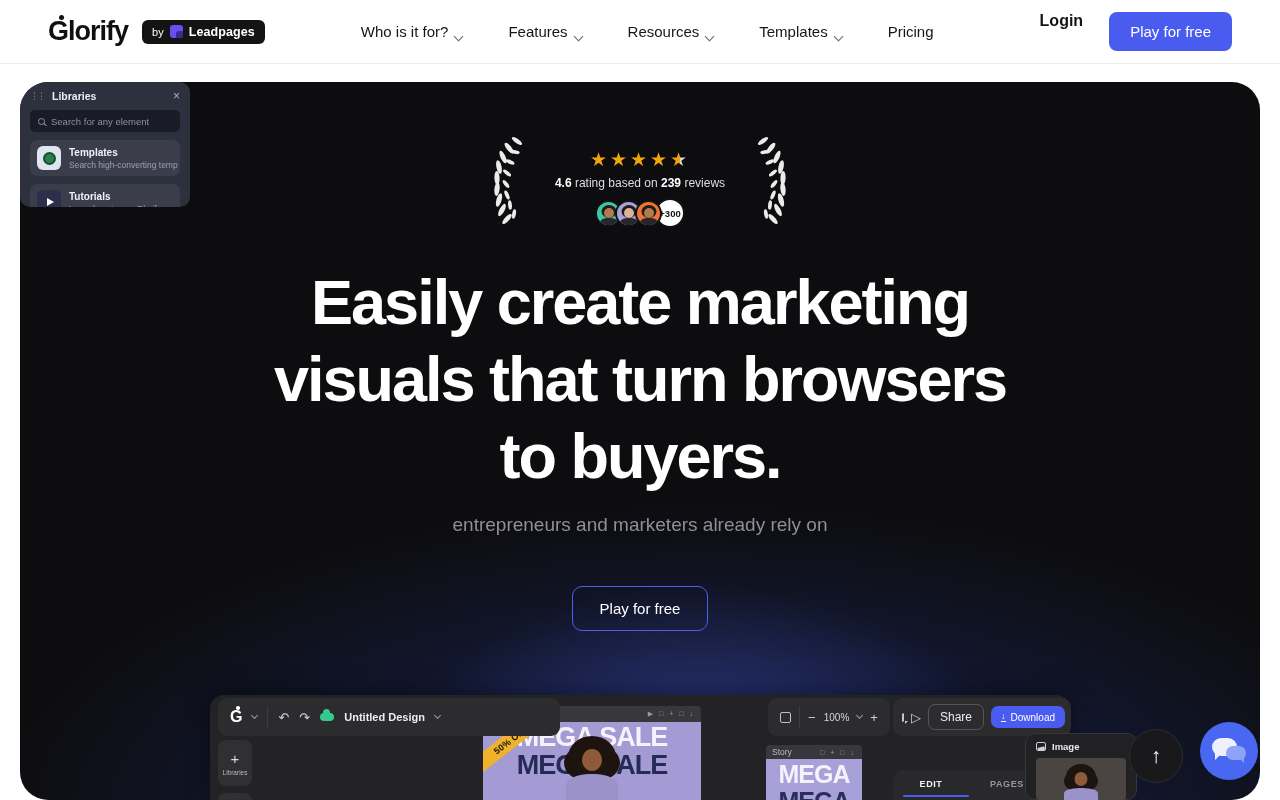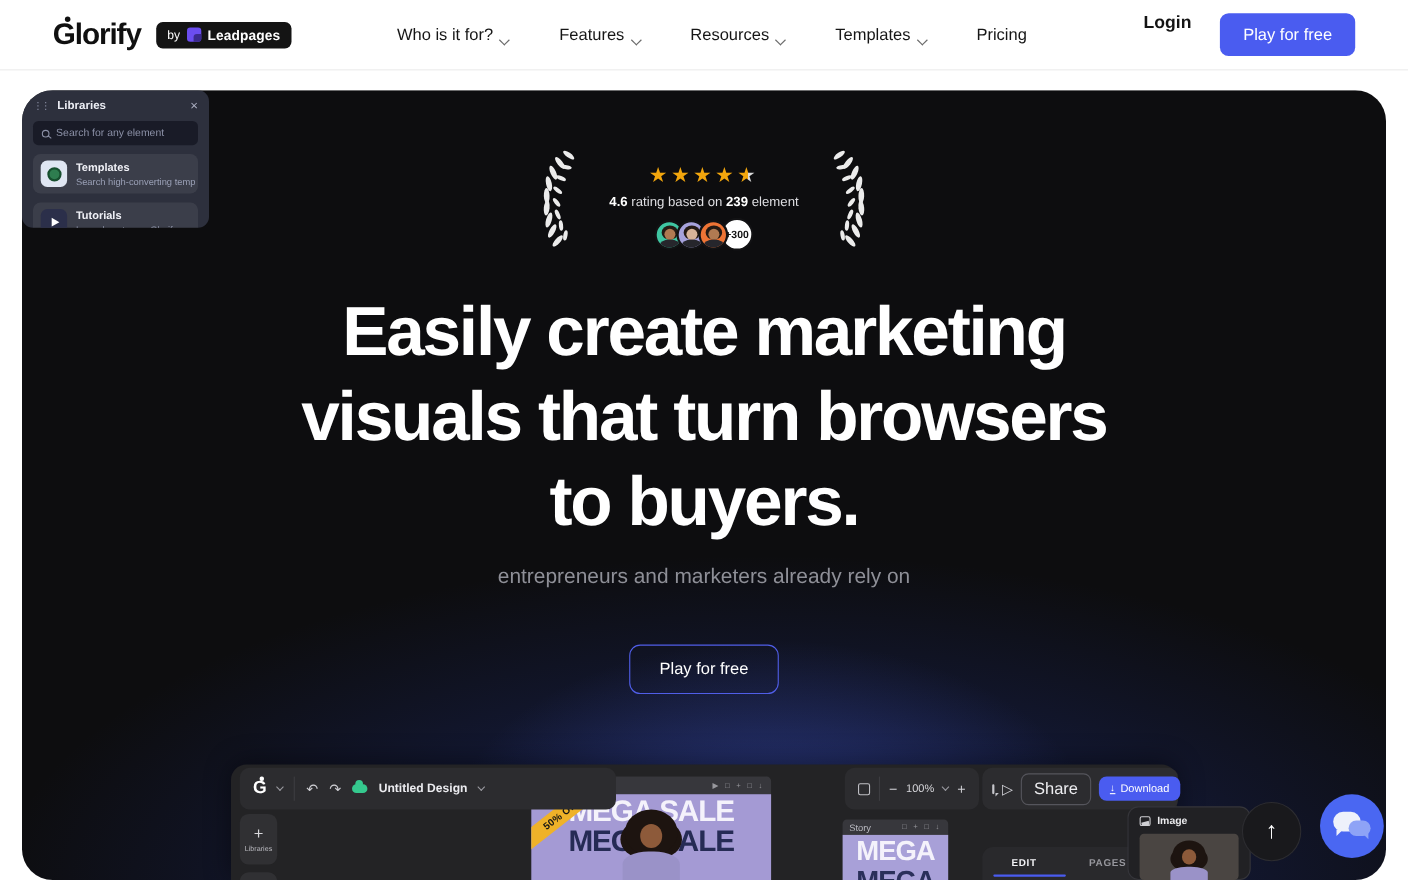--- a/index.html
+++ b/index.html
@@ -106,21 +106,21 @@
   .doc-title { color:#ececf0; font-size:11px; font-weight:600;}
 
   .pill-zoom { left:748px; top:616px; width:122px; padding:0 10px; gap:8px; justify-content:center;}
   .frame-ico { width:11px; height:11px; border:1.3px solid #bfbfc4; border-radius:2px;}
   .zoom-val { color:#d6d6da; font-size:10px;}
 
   .pill-share { left:873px; top:616px; width:178px; padding:0 9px; gap:7px;}
   .bubble-ico { width:11px; height:9px; border:1.2px solid #c6c6cb; border-radius:3px; position:relative;}
   .bubble-ico::after{content:""; position:absolute; left:2px; bottom:-3px; width:0; height:0;
                      border-top:3px solid #c6c6cb; border-right:3px solid transparent;}
-  .share-btn { border:1px solid #55555c; border-radius:7px; color:#ededf0; font-size:15px;
+  .share-btn { border:1px solid #55555c; border-radius:7px; color:#ededf0; font-size:12px;
                padding:5px 11px; background:none; cursor:pointer; font-family:inherit;}
   .dl-btn { background:#4a5cf0; border:none; border-radius:7px; color:#fff; font-size:10px;
             padding:5.5px 10px; display:flex; align-items:center; gap:5px; cursor:pointer; font-family:inherit;}
   .dl-arrow { font-size:9px; border-bottom:1.2px solid #fff; line-height:1; padding-bottom:.5px;}
 
   .tool-strip { position:absolute; left:198px; top:658px; width:34px; z-index:4;}
   .tool-btn { width:34px; background:#303033; border-radius:8px; display:flex; flex-direction:column;
               align-items:center; justify-content:center; color:#d8d8dc; cursor:pointer;}
   .tool-btn.first { height:46px;}
   .tool-btn.first .plus { font-size:15px; line-height:1;}
@@ -250,21 +250,21 @@
         <ellipse cx="16" cy="59" rx="4.8" ry="1.9" transform="rotate(66 16 59)"></ellipse>
         <ellipse cx="19" cy="69" rx="4.8" ry="1.9" transform="rotate(84 19 69)"></ellipse>
         <ellipse cx="23" cy="78" rx="4.8" ry="1.9" transform="rotate(100 23 78)"></ellipse>
       </g>
     </svg>
     <div class="badge-center">
       <div class="stars">
         <span>★</span><span>★</span><span>★</span><span>★</span><span class="star-half">★</span>
       </div>
       <div class="rating-line">
-        <b>4.6</b><span> rating based on </span><b>239</b><span> element</span>
+        <b>4.6</b><span> rating based on </span><b>239</b><span> reviews</span>
       </div>
       <div class="avatars">
         <div class="av a1">
             <i class="p-hair"></i>
             <i class="p-face"></i>
             <i class="p-body"></i>
           </div>
         <div class="av a2">
             <i class="p-hair"></i>
             <i class="p-face"></i>

